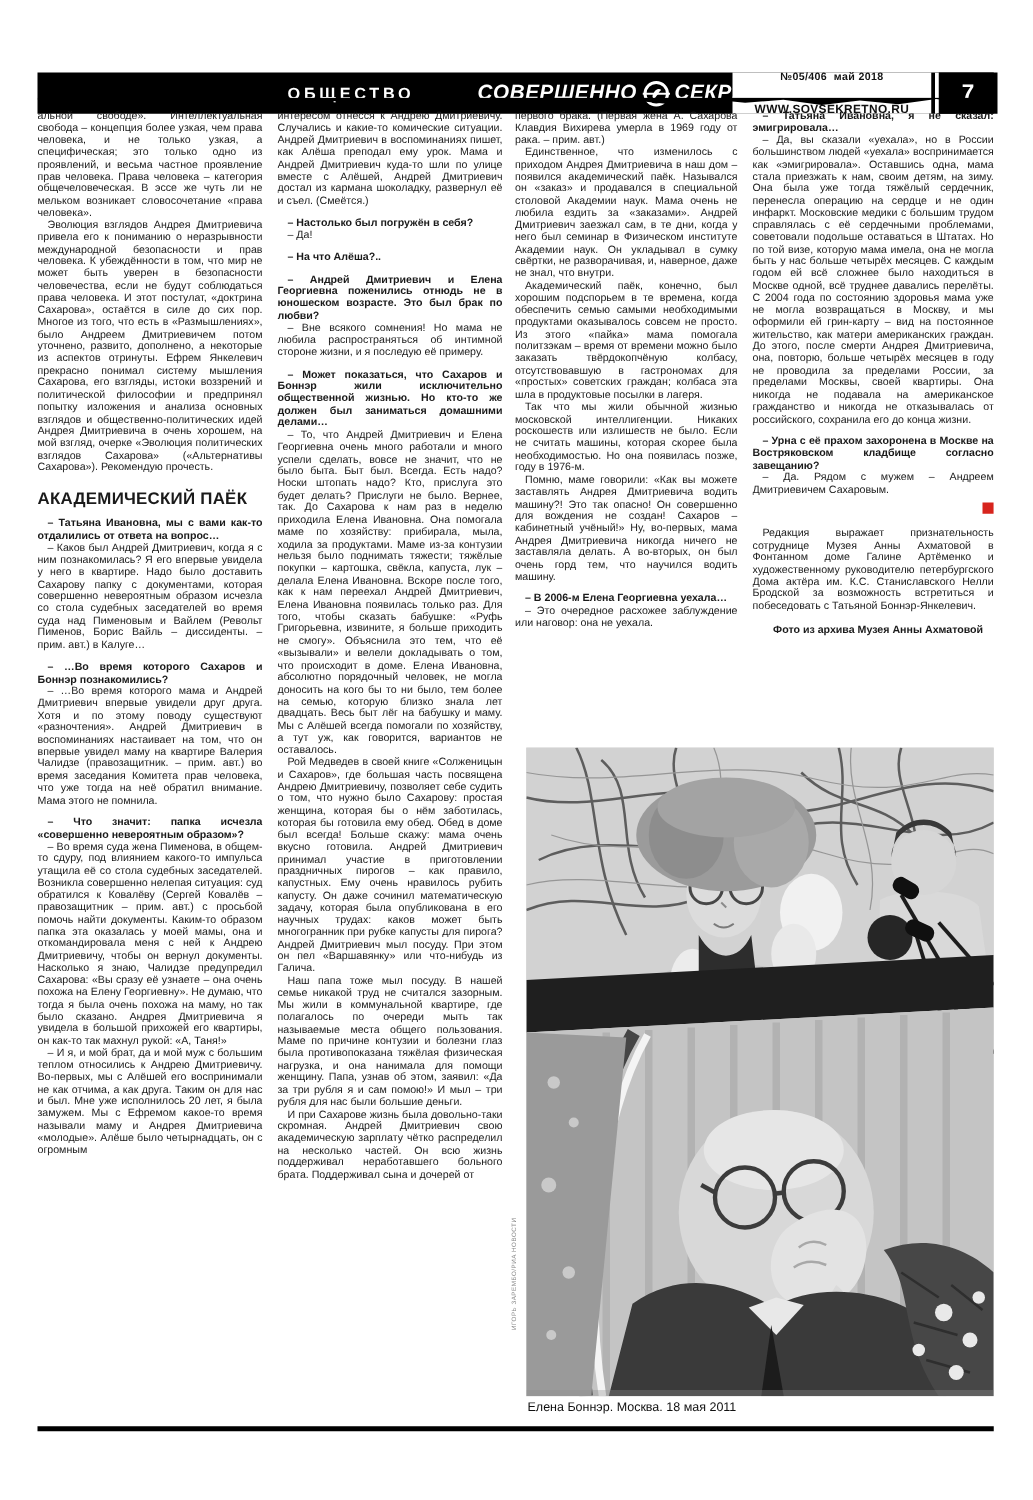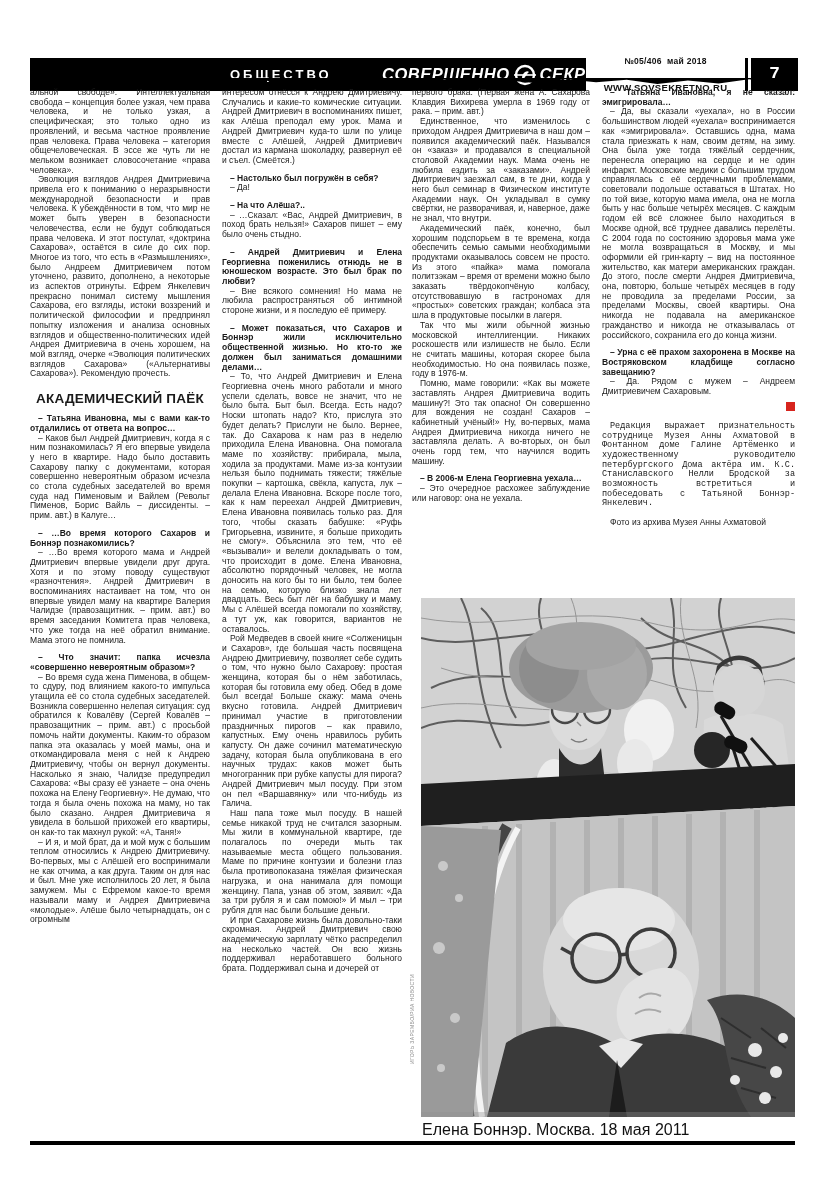--- a/index.html
+++ b/index.html
@@ -24,31 +24,31 @@
 
   
   .col{position:absolute;top:88px;overflow:hidden;font-size:8.5px;line-height:9.7px;}
   .col1{left:30px;width:180px;height:1050px;}
   .col2{left:222px;width:180px;height:1050px;}
   .col3{left:412px;width:178px;height:508px;}
   .col4{left:602px;width:193px;height:505px;}
   .para{margin:0;text-align:justify;text-indent:8px;}
   .cont{text-indent:0;}
   .q{font-weight:bold;margin-top:8px;}
-  .note{margin-top:9px;font-family:Liberation Mono, monospace;}
-  .credit{font-weight:normal;margin-top:9px;text-align:left;}
+  .note{margin-top:9px;}
+  .credit{font-weight:bold;margin-top:9px;text-align:center;}
   .col > :first-child{margin-top:0;}
-  h2.col-heading{font-size:13.5px;font-weight:bold;margin:12px 0 6px 0;letter-spacing:0.2px;line-height:15px;text-align:center;}
+  h2.col-heading{font-size:13.5px;font-weight:bold;margin:12px 0 6px 0;letter-spacing:0.2px;line-height:15px;}
   .end-marker-row{text-align:right;margin-top:5px;line-height:9px;}
   .end-marker{display:inline-block;width:9px;height:9px;background:#d7241d;}
 
   
   .photo{position:absolute;left:421px;top:598px;width:374px;height:519px;overflow:hidden;background:#cfcfcf;}
   .photo svg{display:block;}
-  .photo-caption{position:absolute;left:422px;top:1121px;width:373px;font-size:16px;color:#111;}
+  .photo-caption{position:absolute;left:422px;top:1121px;width:373px;font-size:10px;color:#111;}
   .photo-credit-vertical{position:absolute;left:409px;top:1064px;transform:rotate(-90deg);
      transform-origin:0 0;font-size:5px;color:#8a8a8a;letter-spacing:0.4px;white-space:nowrap;}
 
   .bottom-rule{position:absolute;left:30px;top:1141px;width:765px;height:4px;background:#000;}
 </style>
 </head>
 <body>
 
 <div id="page">
 
@@ -83,21 +83,20 @@
       <p class="para a">– …Во время которого мама и Андрей Дмитриевич впервые увидели друг друга. Хотя и по этому поводу существуют «разночтения». Андрей Дмитриевич в воспоминаниях настаивает на том, что он впервые увидел маму на квартире Валерия Чалидзе (правозащитник. – прим. авт.) во время заседания Комитета прав человека, что уже тогда на неё обратил внимание. Мама этого не помнила.</p>
       <p class="para q">– Что значит: папка исчезла «совершенно невероятным образом»?</p>
       <p class="para a">– Во время суда жена Пименова, в общем-то сдуру, под влиянием какого-то импульса утащила её со стола судебных заседателей. Возникла совершенно нелепая ситуация: суд обратился к Ковалёву (Сергей Ковалёв – правозащитник – прим. авт.) с просьбой помочь найти документы. Каким-то образом папка эта оказалась у моей мамы, она и откомандировала меня с ней к Андрею Дмитриевичу, чтобы он вернул документы. Насколько я знаю, Чалидзе предупредил Сахарова: «Вы сразу её узнаете – она очень похожа на Елену Георгиевну». Не думаю, что тогда я была очень похожа на маму, но так было сказано. Андрея Дмитриевича я увидела в большой прихожей его квартиры, он как-то так махнул рукой: «А, Таня!»</p>
       <p class="para a">– И я, и мой брат, да и мой муж с большим теплом относились к Андрею Дмитриевичу. Во-первых, мы с Алёшей его воспринимали не как отчима, а как друга. Таким он для нас и был. Мне уже исполнилось 20 лет, я была замужем. Мы с Ефремом какое-то время называли маму и Андрея Дмитриевича «молодые». Алёше было четырнадцать, он с огромным</p>
     </div>
   <div class="col col2">
       <p class="para cont">интересом отнёсся к Андрею Дмитриевичу. Случались и какие-то комические ситуации. Андрей Дмитриевич в воспоминаниях пишет, как Алёша преподал ему урок. Мама и Андрей Дмитриевич куда-то шли по улице вместе с Алёшей, Андрей Дмитриевич достал из кармана шоколадку, развернул её и съел. (Смеётся.)</p>
       <p class="para q">– Настолько был погружён в себя?</p>
       <p class="para a">– Да!</p>
       <p class="para q">– На что Алёша?..</p>
-      <p class="para a">– …Сказал: «Вас, Андрей Дмитриевич, в поход брать нельзя!» Сахаров пишет – ему было очень стыдно.</p>
       <p class="para q">– Андрей Дмитриевич и Елена Георгиевна поженились отнюдь не в юношеском возрасте. Это был брак по любви?</p>
       <p class="para a">– Вне всякого сомнения! Но мама не любила распространяться об интимной стороне жизни, и я последую её примеру.</p>
       <p class="para q">– Может показаться, что Сахаров и Боннэр жили исключительно общественной жизнью. Но кто-то же должен был заниматься домашними делами…</p>
       <p class="para a">– То, что Андрей Дмитриевич и Елена Георгиевна очень много работали и много успели сделать, вовсе не значит, что не было быта. Быт был. Всегда. Есть надо? Носки штопать надо? Кто, прислуга это будет делать? Прислуги не было. Вернее, так. До Сахарова к нам раз в неделю приходила Елена Ивановна. Она помогала маме по хозяйству: прибирала, мыла, ходила за продуктами. Маме из-за контузии нельзя было поднимать тяжести; тяжёлые покупки – картошка, свёкла, капуста, лук – делала Елена Ивановна. Вскоре после того, как к нам переехал Андрей Дмитриевич, Елена Ивановна появилась только раз. Для того, чтобы сказать бабушке: «Руфь Григорьевна, извините, я больше приходить не смогу». Объяснила это тем, что её «вызывали» и велели докладывать о том, что происходит в доме. Елена Ивановна, абсолютно порядочный человек, не могла доносить на кого бы то ни было, тем более на семью, которую близко знала лет двадцать. Весь быт лёг на бабушку и маму. Мы с Алёшей всегда помогали по хозяйству, а тут уж, как говорится, вариантов не оставалось.</p>
       <p class="para p">Рой Медведев в своей книге «Солженицын и Сахаров», где большая часть посвящена Андрею Дмитриевичу, позволяет себе судить о том, что нужно было Сахарову: простая женщина, которая бы о нём заботилась, которая бы готовила ему обед. Обед в доме был всегда! Больше скажу: мама очень вкусно готовила. Андрей Дмитриевич принимал участие в приготовлении праздничных пирогов – как правило, капустных. Ему очень нравилось рубить капусту. Он даже сочинил математическую задачу, которая была опубликована в его научных трудах: каков может быть многогранник при рубке капусты для пирога? Андрей Дмитриевич мыл посуду. При этом он пел «Варшавянку» или что-нибудь из Галича.</p>
       <p class="para p">Наш папа тоже мыл посуду. В нашей семье никакой труд не считался зазорным. Мы жили в коммунальной квартире, где полагалось по очереди мыть так называемые места общего пользования. Маме по причине контузии и болезни глаз была противопоказана тяжёлая физическая нагрузка, и она нанимала для помощи женщину. Папа, узнав об этом, заявил: «Да за три рубля я и сам помою!» И мыл – три рубля для нас были большие деньги.</p>
       <p class="para p">И при Сахарове жизнь была довольно-таки скромная. Андрей Дмитриевич свою академическую зарплату чётко распределил на несколько частей. Он всю жизнь поддерживал неработавшего больного брата. Поддерживал сына и дочерей от</p>
     </div>
   <div class="col col3">
       <p class="para cont">первого брака. (Первая жена А. Сахарова Клавдия Вихирева умерла в 1969 году от рака. – прим. авт.)</p>

